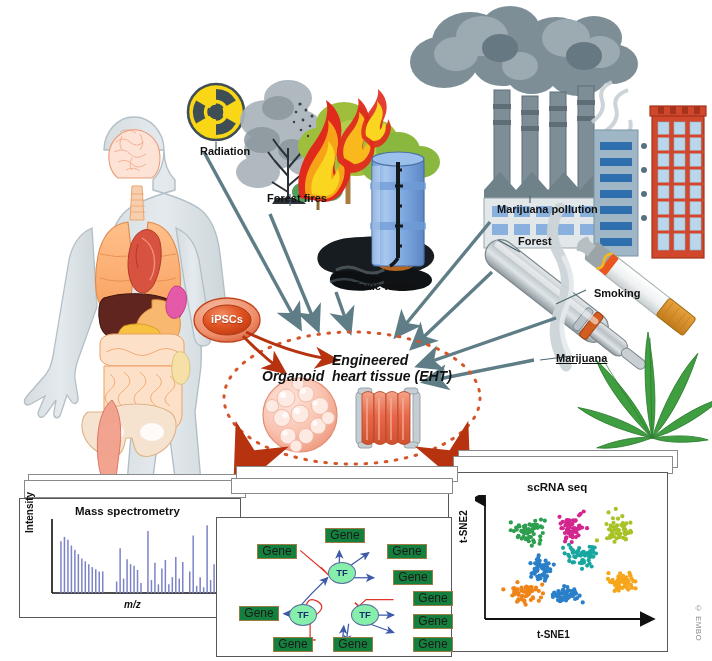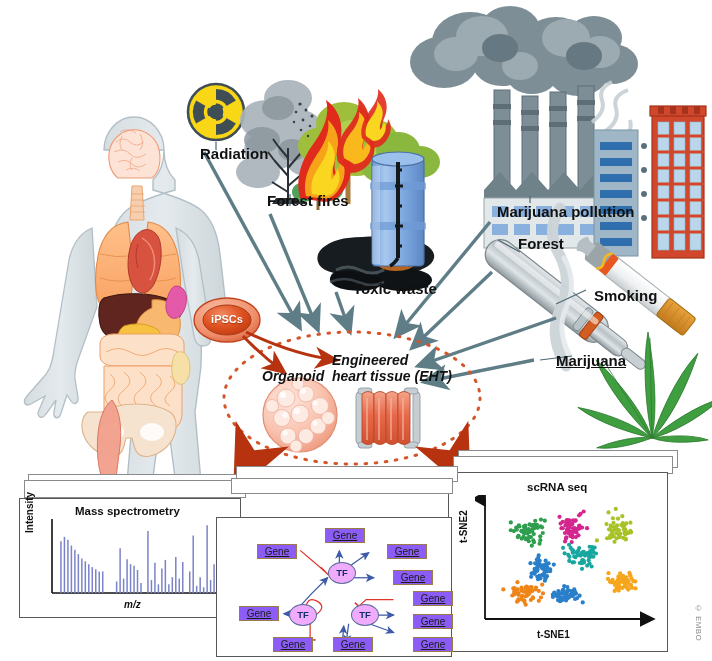--- a/index.html
+++ b/index.html
@@ -1,32 +1,32 @@
 <!DOCTYPE html>
 <html><head>
 <meta charset="utf-8">
 <title>Environmental exposures and iPSC-derived cardiac models</title>
 <style>
   html,body{margin:0;padding:0;background:#ffffff;}
   body{font-family:"Liberation Sans", sans-serif;}
   #stage{position:relative;width:712px;height:661px;background:#fff;overflow:hidden;}
   .lbl{position:absolute;font-weight:bold;color:#111;white-space:nowrap;}
-  .lbl.sz11{font-size:15px;padding-left:16px;}
+  .lbl.sz11{font-size:11px;padding-left:16px;}
   .lbl.sz12{font-size:14px;font-style:italic;}
   svg.layer{position:absolute;left:0;top:0;width:712px;height:661px;overflow:visible;}
   .panel{position:absolute;background:#fff;border:1.6px solid #58585a;box-sizing:border-box;}
   .panel-stack{position:absolute;background:#fff;border:1.4px solid #8a8a8c;box-sizing:border-box;}
   .ptitle{position:absolute;font-weight:bold;font-size:11.5px;color:#111;white-space:nowrap;}
   .axlabel{position:absolute;font-size:10px;color:#111;font-weight:bold;}
   .axlabel.ital{font-style:italic;font-weight:bold;}
-  .genebox{position:absolute;background:#8b5cf6;border:1.1px solid #9d7b44;
-           font-size:10px;color:#1a1a1a;text-align:center;box-sizing:border-box;
-           line-height:13px;height:15px;width:40px;text-decoration:underline;}
+  .genebox{position:absolute;background:#15803d;border:1.1px solid #9d7b44;
+           font-size:12px;color:#1a1a1a;text-align:center;box-sizing:border-box;
+           line-height:13px;height:15px;width:40px;}
   .tfnode{position:absolute;width:26px;height:20px;border-radius:50%;
-          background:#f0abfc;border:1.2px solid #5b6f9c;color:#16306b;
+          background:#86efac;border:1.2px solid #5b6f9c;color:#16306b;
           font-size:9.5px;font-weight:bold;text-align:center;line-height:19px;}
   .copyright{position:absolute;font-size:8px;color:#8d8d8d;
              writing-mode:vertical-rl;letter-spacing:.4px;}
   .ipsc-text{position:absolute;color:#fff;font-weight:bold;font-size:11px;
              text-shadow:0 1px 1px rgba(120,20,0,.55);}
 </style>
 </head>
 <body>
 
 <div id="stage">

